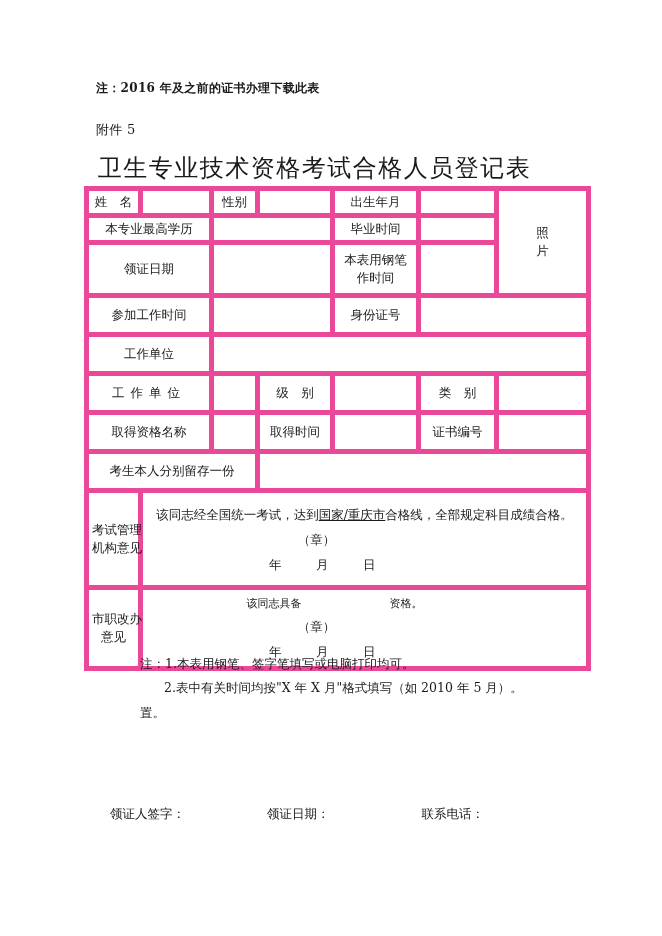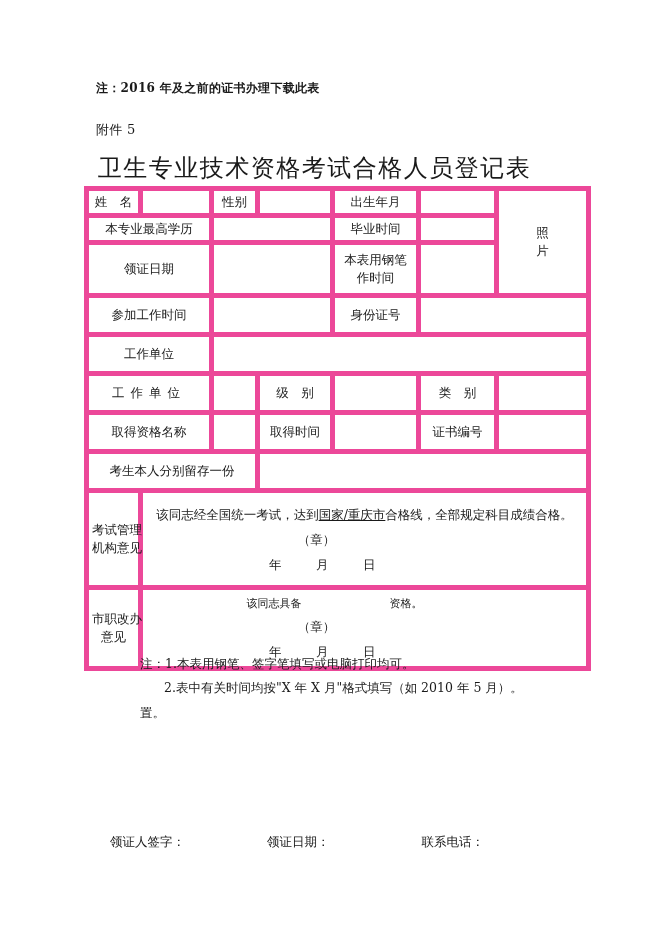--- a/index.html
+++ b/index.html
@@ -141,21 +141,21 @@
 
   
   .sign-row {
     position: absolute;
     left: 110px;
     top: 806px;
     width: 470px;
     font-size: 12.5px;
     white-space: nowrap;
   }
-  .sign-row span { display: inline-block; margin-top: 28px; }
+  .sign-row span { display: inline-block; }
   .sign-gap-1 { width: 82px; }
   .sign-gap-2 { width: 92px; }
 </style>
 </head>
 <body>
 
 <div class="page">
 
   <div class="top-note">注：2016 年及之前的证书办理下载此表</div>
 

